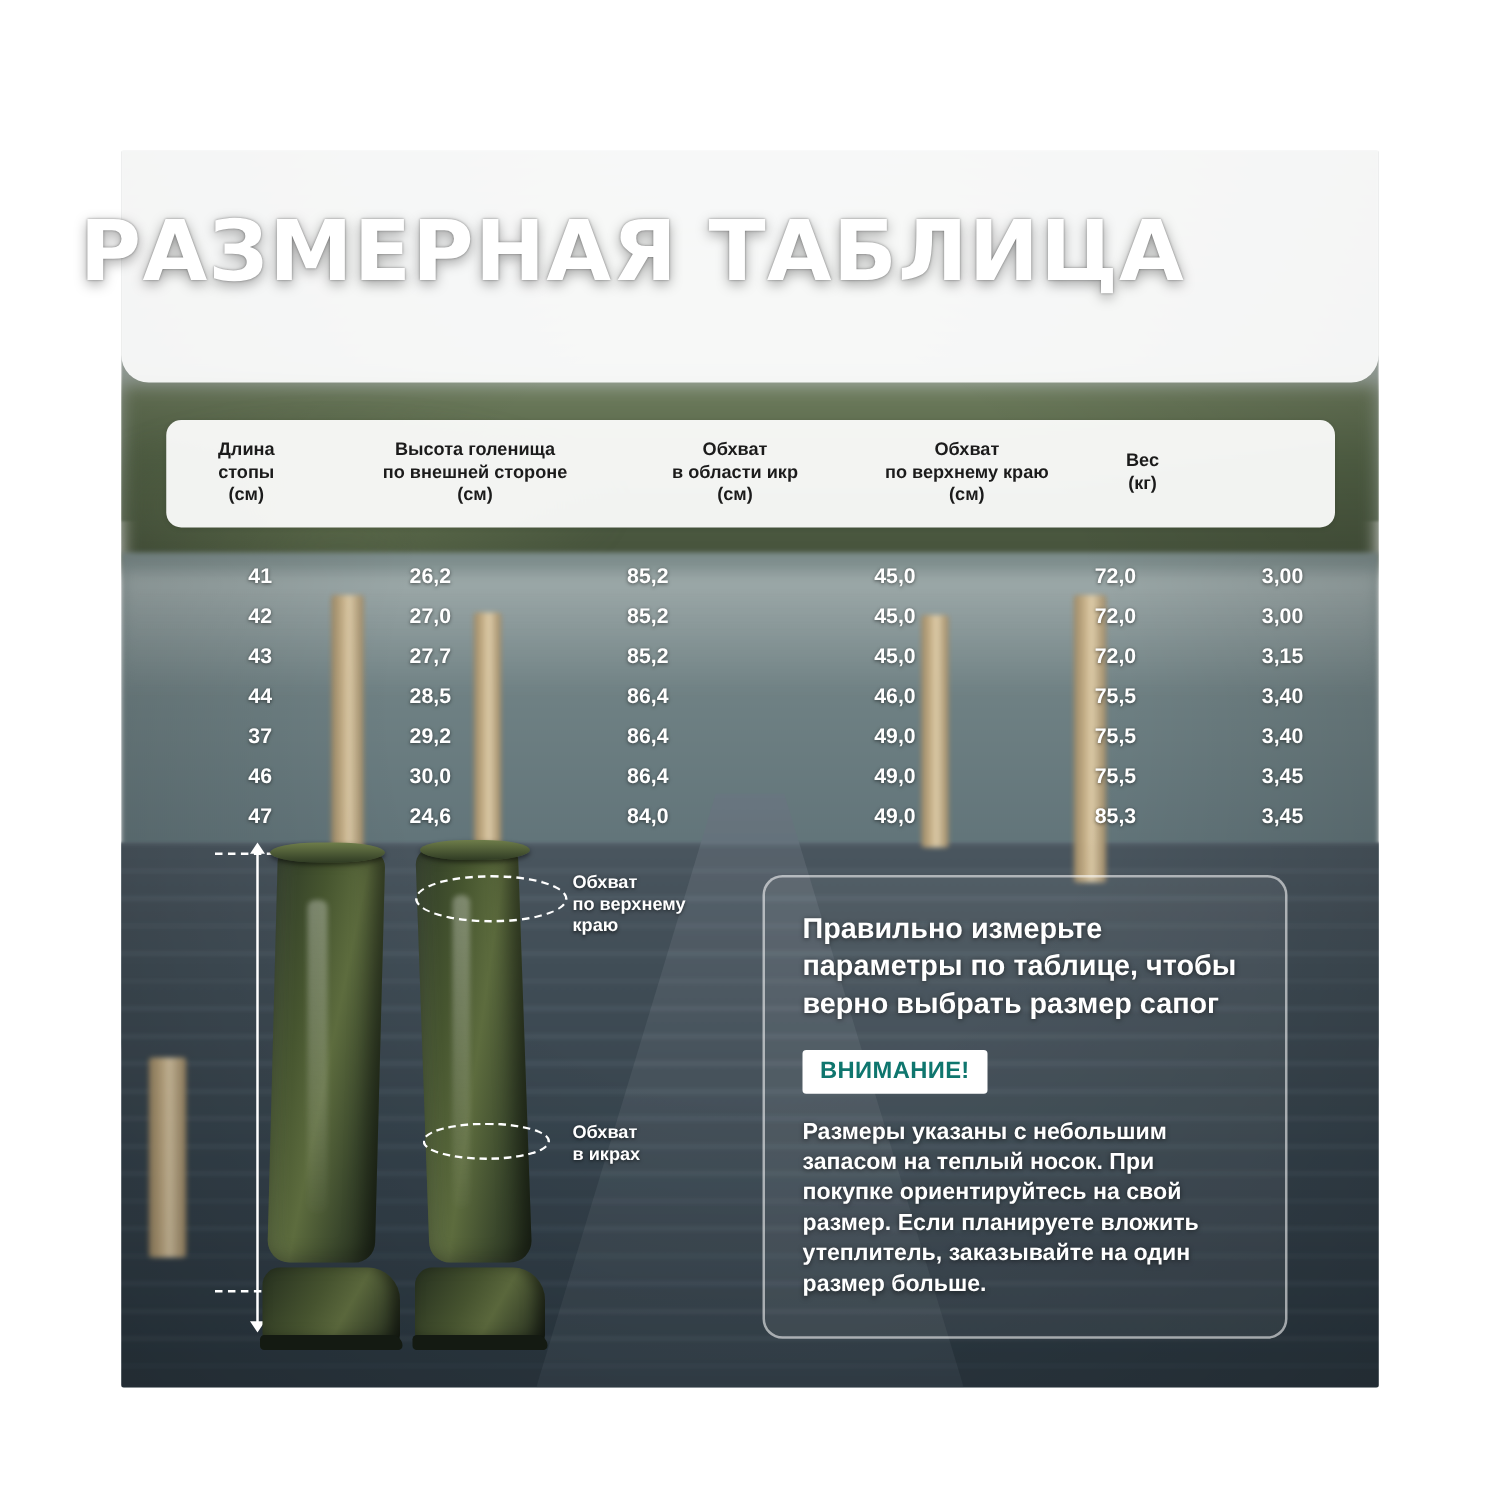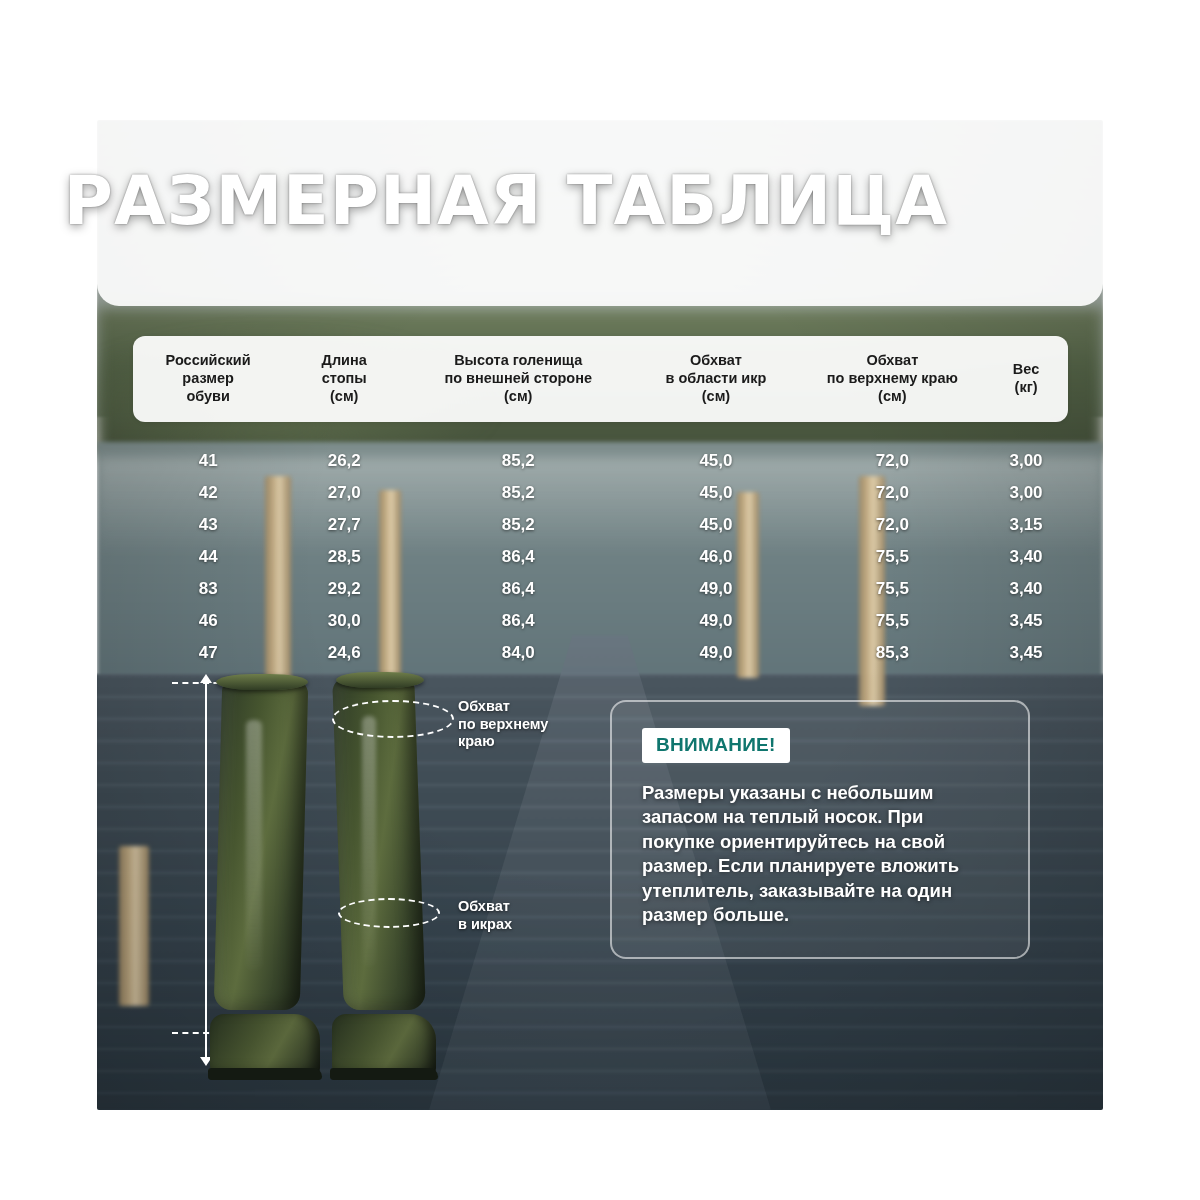--- a/index.html
+++ b/index.html
@@ -369,23 +369,20 @@
     <div class="post" style="left:22px;top:726px;width:30px;height:160px;"></div>
 
     <div class="vig"></div>
   </div>
 
   <div class="panel-title"></div>
   <div class="title-text">РАЗМЕРНАЯ ТАБЛИЦА</div>
 
   <div class="table-wrap">
     <div class="thead">
-      <div class="th c0" style="white-space:pre-line;">Российский
-размер
-обуви</div>
       <div class="th c1" style="white-space:pre-line;">Длина
 стопы
 (см)</div>
       <div class="th c2" style="white-space:pre-line;">Высота голенища
 по внешней стороне
 (см)</div>
       <div class="th c3" style="white-space:pre-line;">Обхват
 в области икр
 (см)</div>
       <div class="th c4" style="white-space:pre-line;">Обхват
@@ -422,21 +419,21 @@
       </div>
       <div class="tr">
         <div class="td c0">44</div>
         <div class="td c1">28,5</div>
         <div class="td c2">86,4</div>
         <div class="td c3">46,0</div>
         <div class="td c4">75,5</div>
         <div class="td c5">3,40</div>
       </div>
       <div class="tr">
-        <div class="td c0">83</div>
+        <div class="td c0">37</div>
         <div class="td c1">29,2</div>
         <div class="td c2">86,4</div>
         <div class="td c3">49,0</div>
         <div class="td c4">75,5</div>
         <div class="td c5">3,40</div>
       </div>
       <div class="tr">
         <div class="td c0">46</div>
         <div class="td c1">30,0</div>
         <div class="td c2">86,4</div>
@@ -478,17 +475,18 @@
     <div class="ellipse ell-calf"></div>
 
     <div class="callout callout-top" style="white-space:pre-line;">Обхват
 по верхнему
 краю</div>
     <div class="callout callout-calf" style="white-space:pre-line;">Обхват
 в икрах</div>
   </div>
 
   <div class="info-panel">
+    <p class="info-lead">Правильно измерьте параметры по таблице, чтобы верно выбрать размер сапог</p>
     <div class="attention">ВНИМАНИЕ!</div>
     <p class="info-body">Размеры указаны с небольшим запасом на теплый носок. При покупке ориентируйтесь на свой размер. Если планируете вложить утеплитель, заказывайте на один размер больше.</p>
   </div>
 
 </div>
 
 </body></html>

